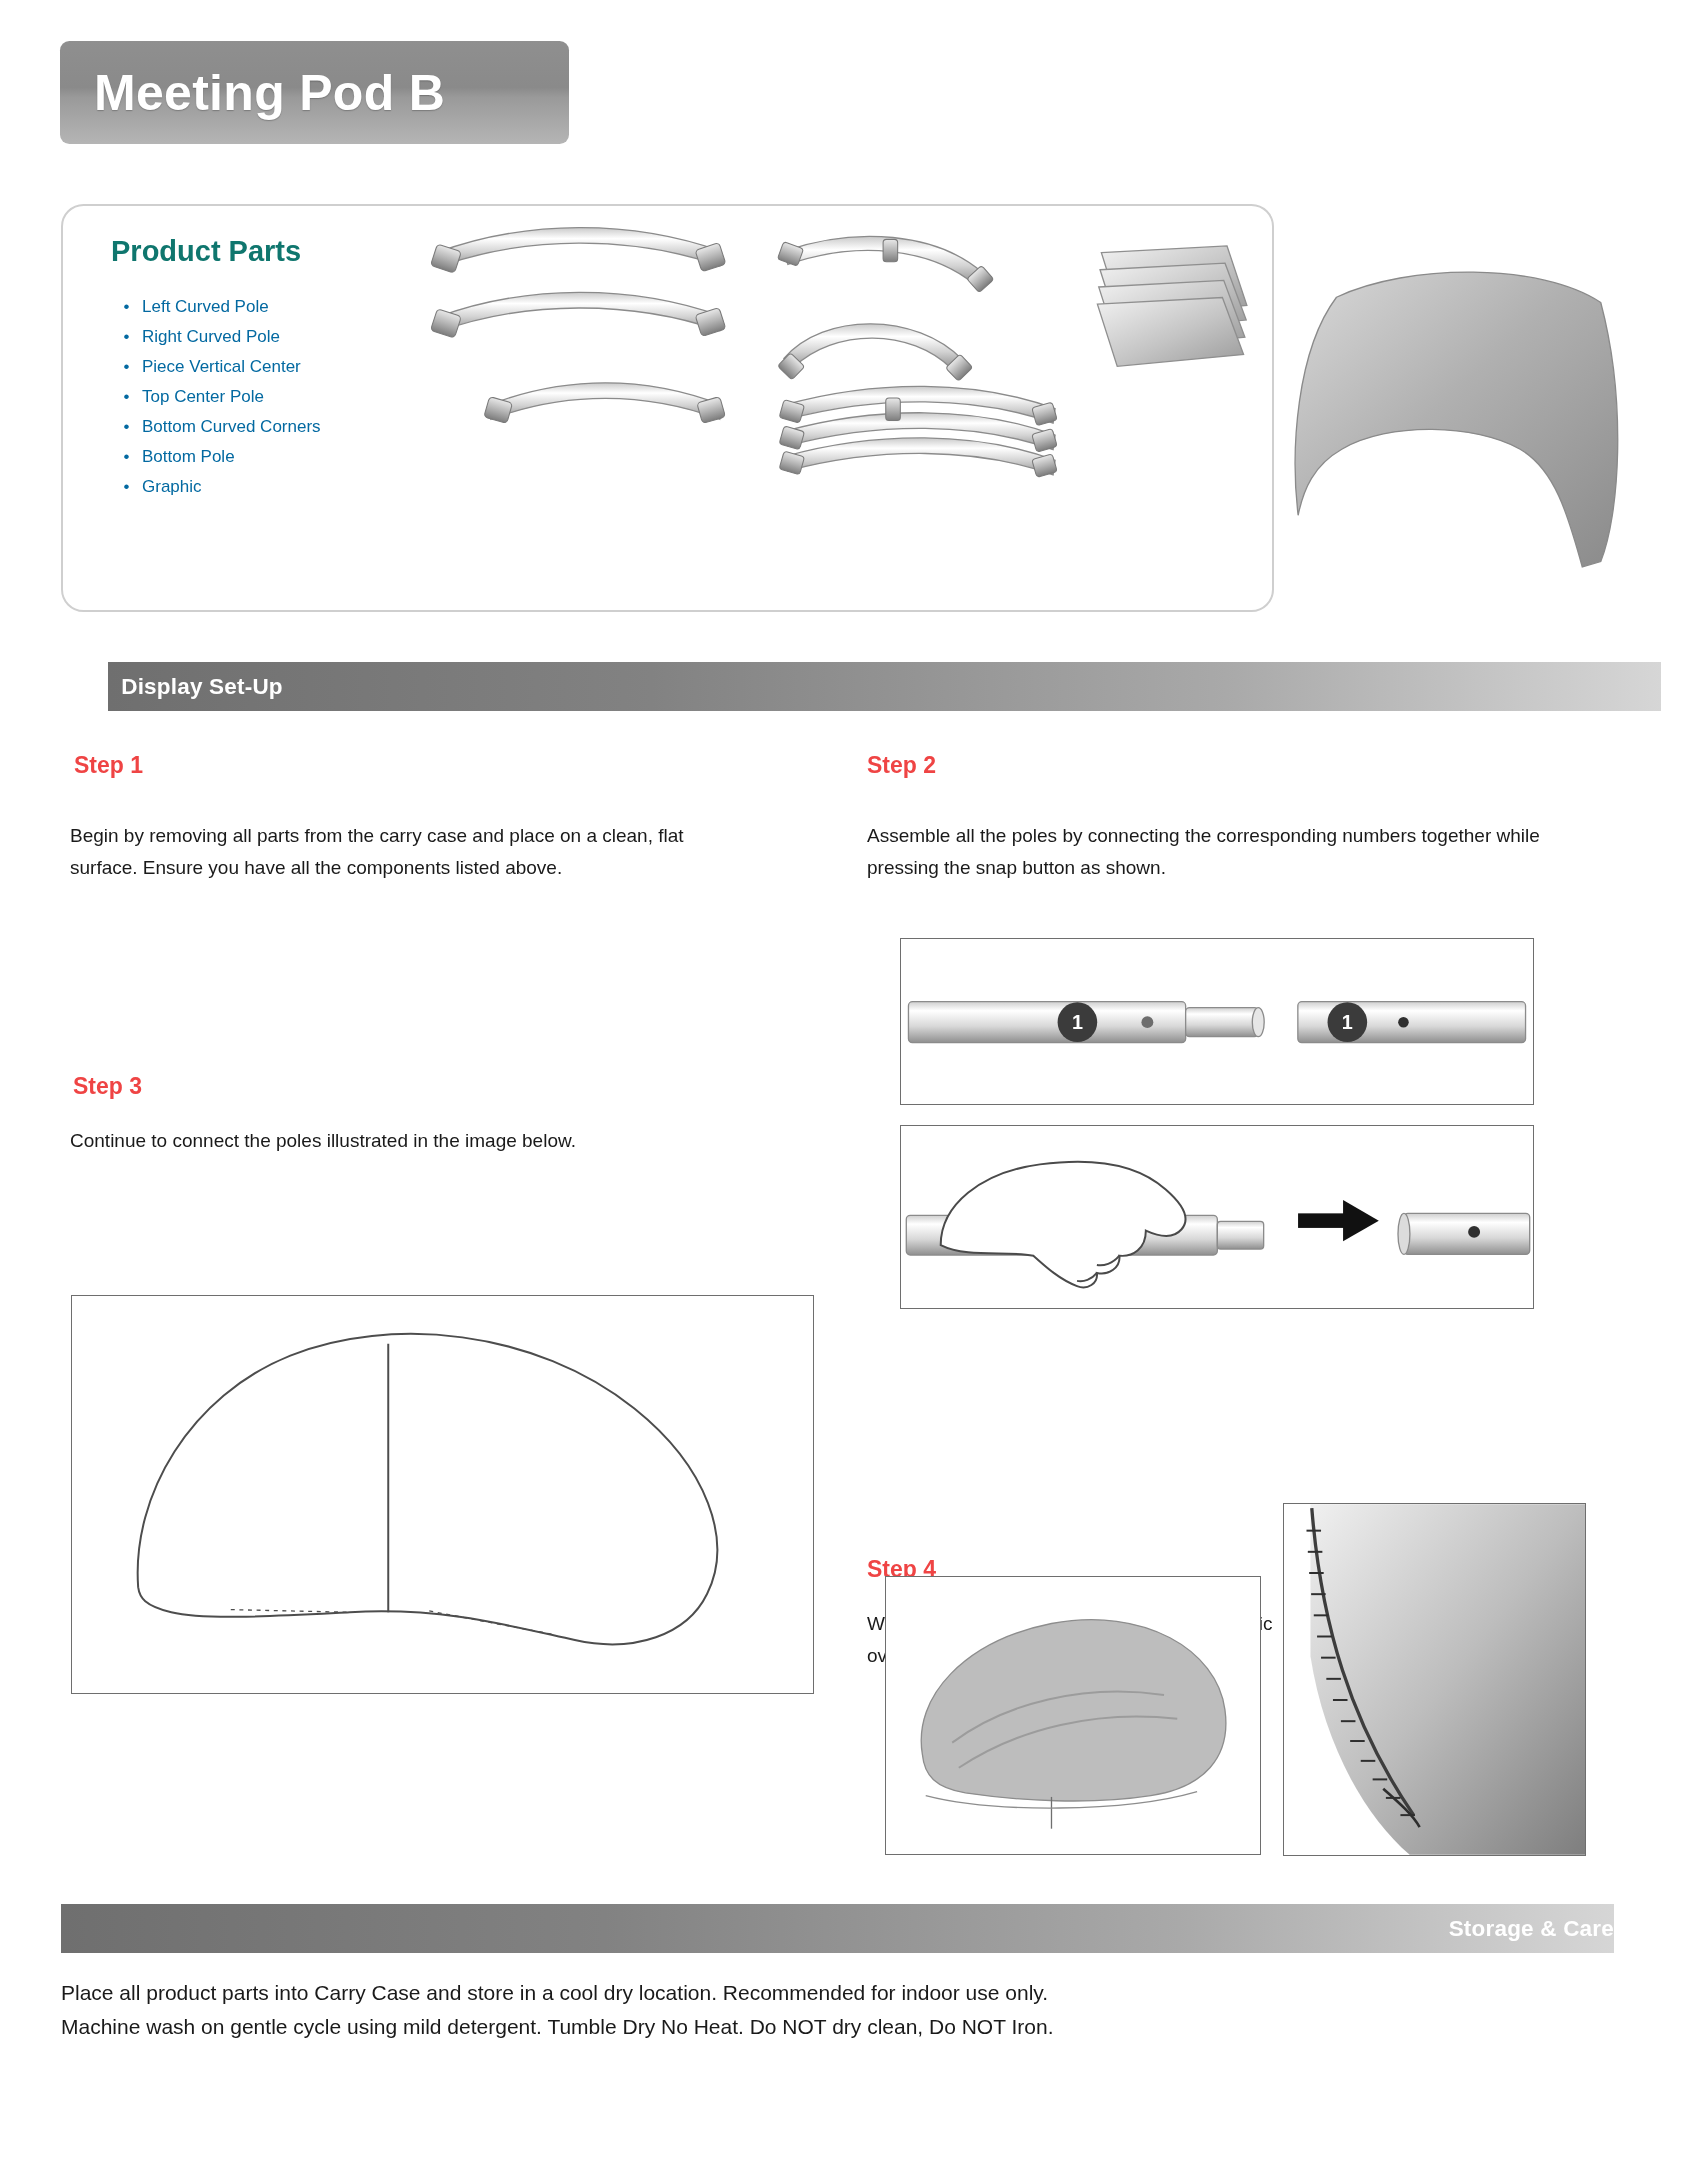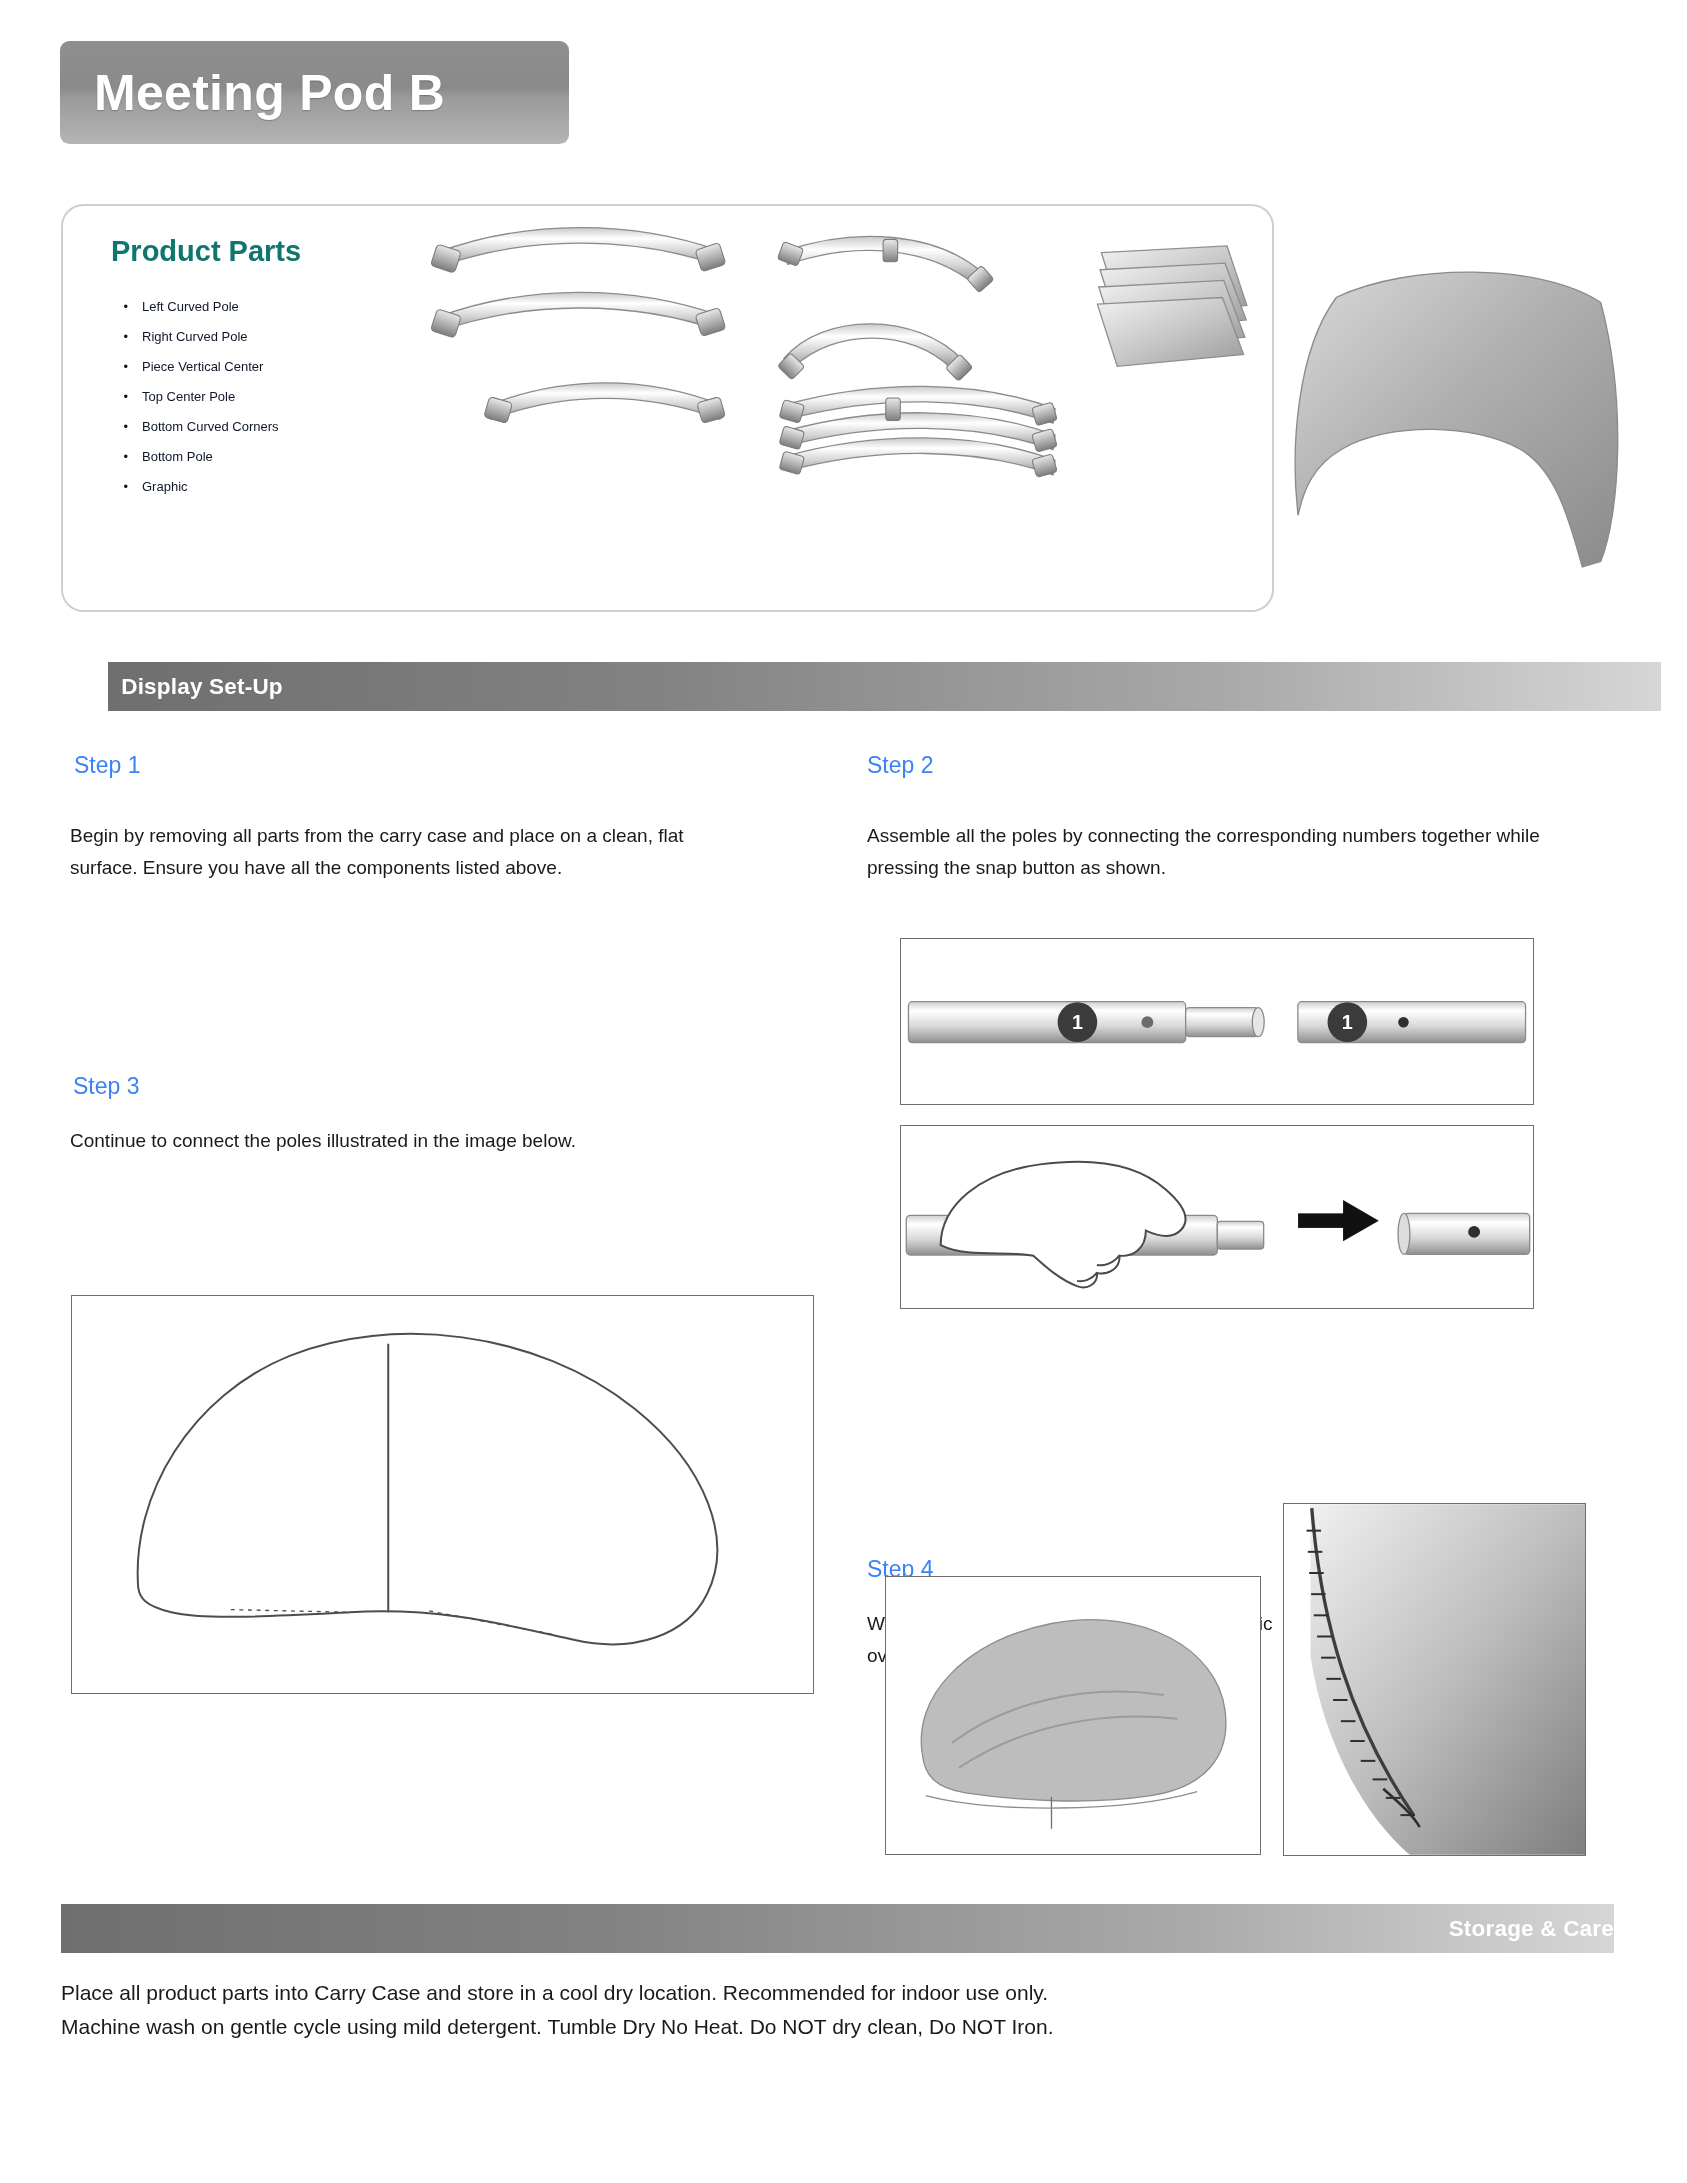--- a/index.html
+++ b/index.html
@@ -58,23 +58,23 @@
     left: 48px;
     top: 29px;
     font-size: 29px;
     font-weight: bold;
     color: #0f766e;
   }
   .parts-list {
     position: absolute;
     left: 79px;
     top: 86px;
-    font-size: 13px;
+    font-size: 17px;
     line-height: 30px;
-    color: #0f172a;
+    color: #0369a1;
   }
   .parts-list li { list-style: none; position: relative; }
   .parts-list li::before {
     content: "\2022";
     position: absolute;
     left: -18.5px;
     top: 0;
   }
   ul.parts-list { margin: 0; padding: 0; }
 
@@ -93,22 +93,22 @@
     padding-left: 13.2px;
     letter-spacing: 0.2px;
   }
   #setup-bar { left: 71px; top: 662px; width: 1553px; margin-left: 37px; }
   #storage-bar { left: 61px; top: 1904px; width: 1553px; justify-content: flex-end; }
 
   
   .step-heading {
     position: absolute;
     font-size: 23px;
-    font-weight: normal;
-    color: #3b82f6;
+    font-weight: bold;
+    color: #ef4444;
   }
   .step-body {
     position: absolute;
     font-size: 19px;
     line-height: 32px;
     color: #1a1a1a;
   }
   #step1-h { left: 74px; top: 752px; }
   #step1-b { left: 70px; top: 820px; width: 648px; }
   #step2-h { left: 867px; top: 752px; }

